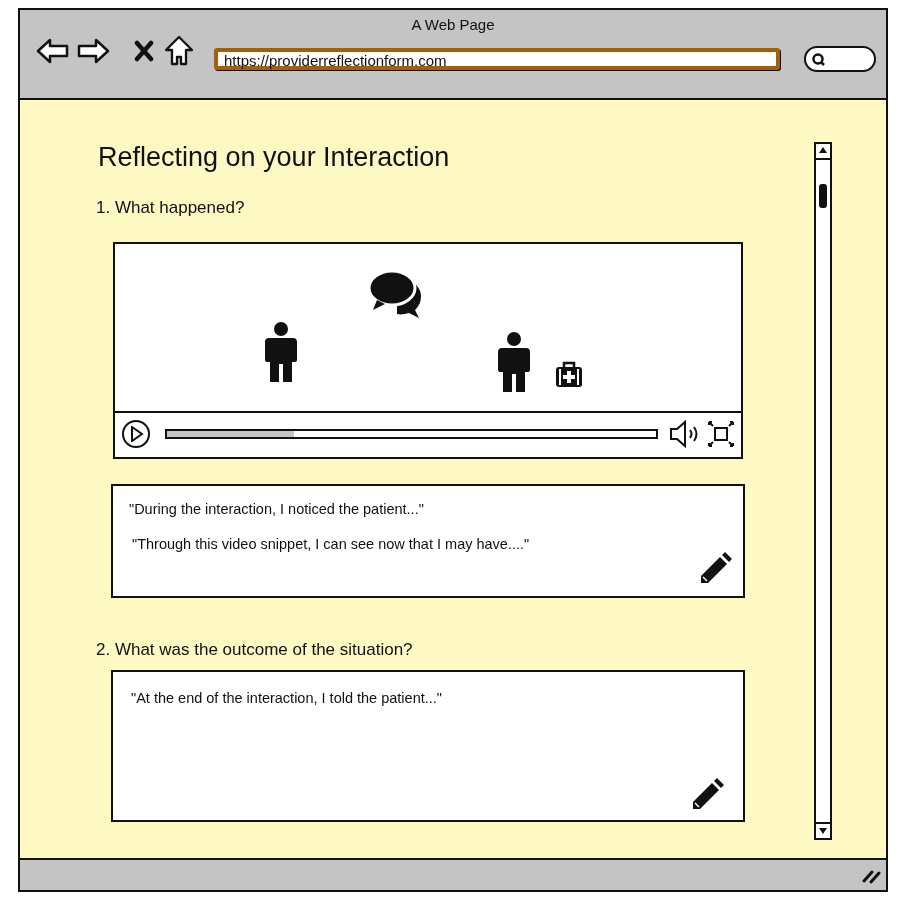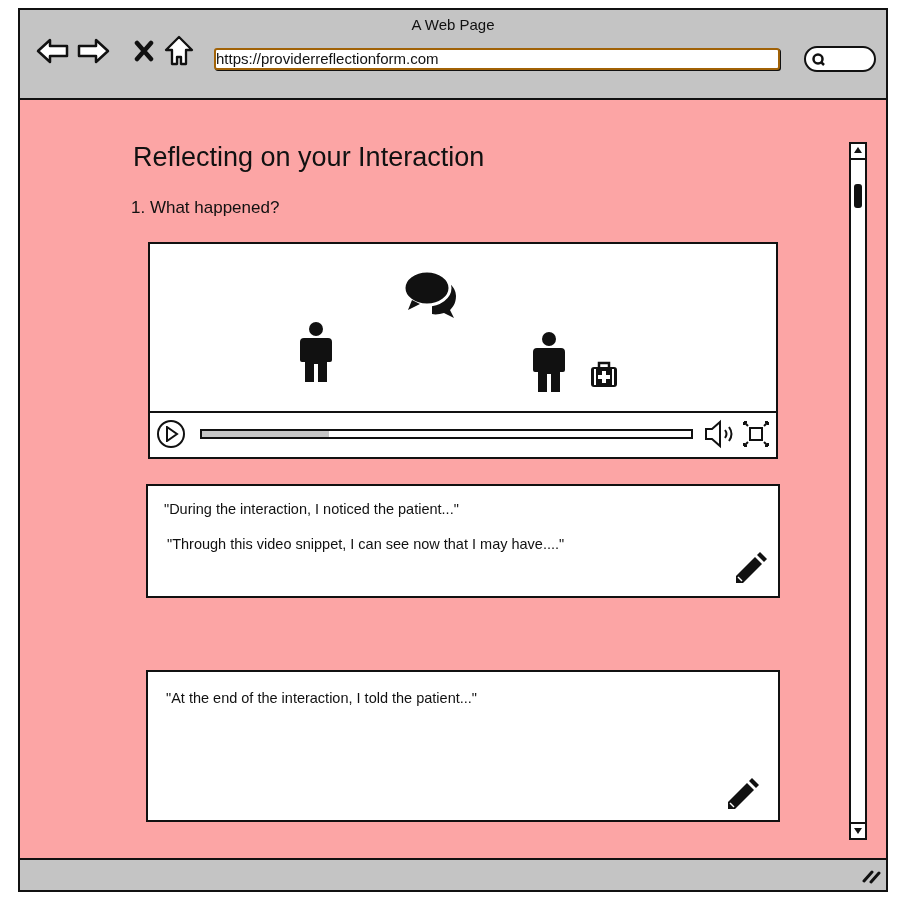--- a/index.html
+++ b/index.html
@@ -1,25 +1,25 @@
 <!DOCTYPE html>
 <html><head>
 <meta charset="utf-8">
 <style>
   html,body{margin:0;padding:0;background:#fff;}
   body{width:908px;height:906px;position:relative;font-family:"Liberation Sans",sans-serif;color:#111;overflow:hidden;}
-  .window{position:absolute;left:18px;top:8px;width:870px;height:884px;border:2.5px solid #111;background:#fca5a5;box-sizing:border-box;}
+  .window{position:absolute;left:18px;top:8px;width:870px;height:884px;border:2.5px solid #111;background:#fef9c3;box-sizing:border-box;}
   .chrome{position:absolute;left:0;top:0;right:0;height:88px;background:#c4c4c4;border-bottom:2.5px solid #111;}
   .title{position:absolute;left:0;right:0;top:6px;text-align:center;font-size:15px;}
   .nav{position:absolute;top:26px;height:30px;display:flex;align-items:center;}
   .nav svg{display:block}
-  .url{position:absolute;left:194px;top:38px;width:566px;height:22px;background:#fff;border:2px solid #a16207;border-radius:3px;box-sizing:border-box;font-size:15px;line-height:18px;box-shadow:1px 1px 0 #111;}
+  .url{position:absolute;left:194px;top:38px;width:566px;height:22px;background:#fff;border:4px solid #a16207;border-radius:3px;box-sizing:border-box;font-size:15px;line-height:18px;padding-left:6px;box-shadow:1px 1px 0 #111;}
   .search{position:absolute;left:784px;top:36px;width:72px;height:26px;border:2px solid #111;border-radius:14px;background:#fff;box-sizing:border-box;}
   .search svg{position:absolute;left:5px;top:4px;}
-  .content{position:absolute;left:0;top:90px;right:0;bottom:32px;margin-left:35px;}
+  .content{position:absolute;left:0;top:90px;right:0;bottom:32px;}
   .h1{position:absolute;left:78px;top:42px;font-size:27px;}
   .q{position:absolute;font-size:17px;}
   .video{position:absolute;left:93px;top:142px;width:630px;height:217px;border:2px solid #111;box-sizing:border-box;background:#fff;}
   .controls{position:absolute;left:0;right:0;bottom:0;height:44px;border-top:2px solid #111;}
   .play{position:absolute;left:7px;top:7px;width:28px;height:28px;border:2px solid #111;border-radius:50%;box-sizing:border-box;}
   .play svg{position:absolute;left:6px;top:4px}
   .progress{position:absolute;left:50px;top:16px;width:493px;height:10px;border:2px solid #111;box-sizing:border-box;background:#fff;}
   .progress .fill{position:absolute;left:0;top:0;bottom:0;background:#c6c6c6;}
   .textbox{position:absolute;left:91px;width:634px;border:2px solid #111;box-sizing:border-box;background:#fff;}
   .textbox .line{position:absolute;font-size:14.5px;}
@@ -117,20 +117,21 @@
     <div class="textbox" style="top:384px;height:114px;">
       <div class="line" style="left:16px;top:15px;">"During the interaction, I noticed the patient..."</div>
       <div class="line" style="left:19px;top:50px;">"Through this video snippet, I can see now that I may have...."</div>
       <svg class="pencil" style="left:585px;top:64px;" width="36" height="36" viewBox="0 0 36 36">
         <path d="M27 2 L34 9 L31 12 L24 5 Z" fill="#111"></path>
         <path d="M22 7 L29 14 L10 33 L3 33 L3 26 Z" fill="#111"></path>
         <path d="M5 27 L9 31" stroke="#fff" stroke-width="1.5"></path>
       </svg>
     </div>
 
+    <div class="q" style="left:76px;top:540px;">2. What was the outcome of the situation?</div>
 
     <div class="textbox" style="top:570px;height:152px;">
       <div class="line" style="left:18px;top:18px;">"At the end of the interaction, I told the patient..."</div>
       <svg class="pencil" style="left:577px;top:104px;" width="36" height="36" viewBox="0 0 36 36">
         <path d="M27 2 L34 9 L31 12 L24 5 Z" fill="#111"></path>
         <path d="M22 7 L29 14 L10 33 L3 33 L3 26 Z" fill="#111"></path>
         <path d="M5 27 L9 31" stroke="#fff" stroke-width="1.5"></path>
       </svg>
     </div>
 

